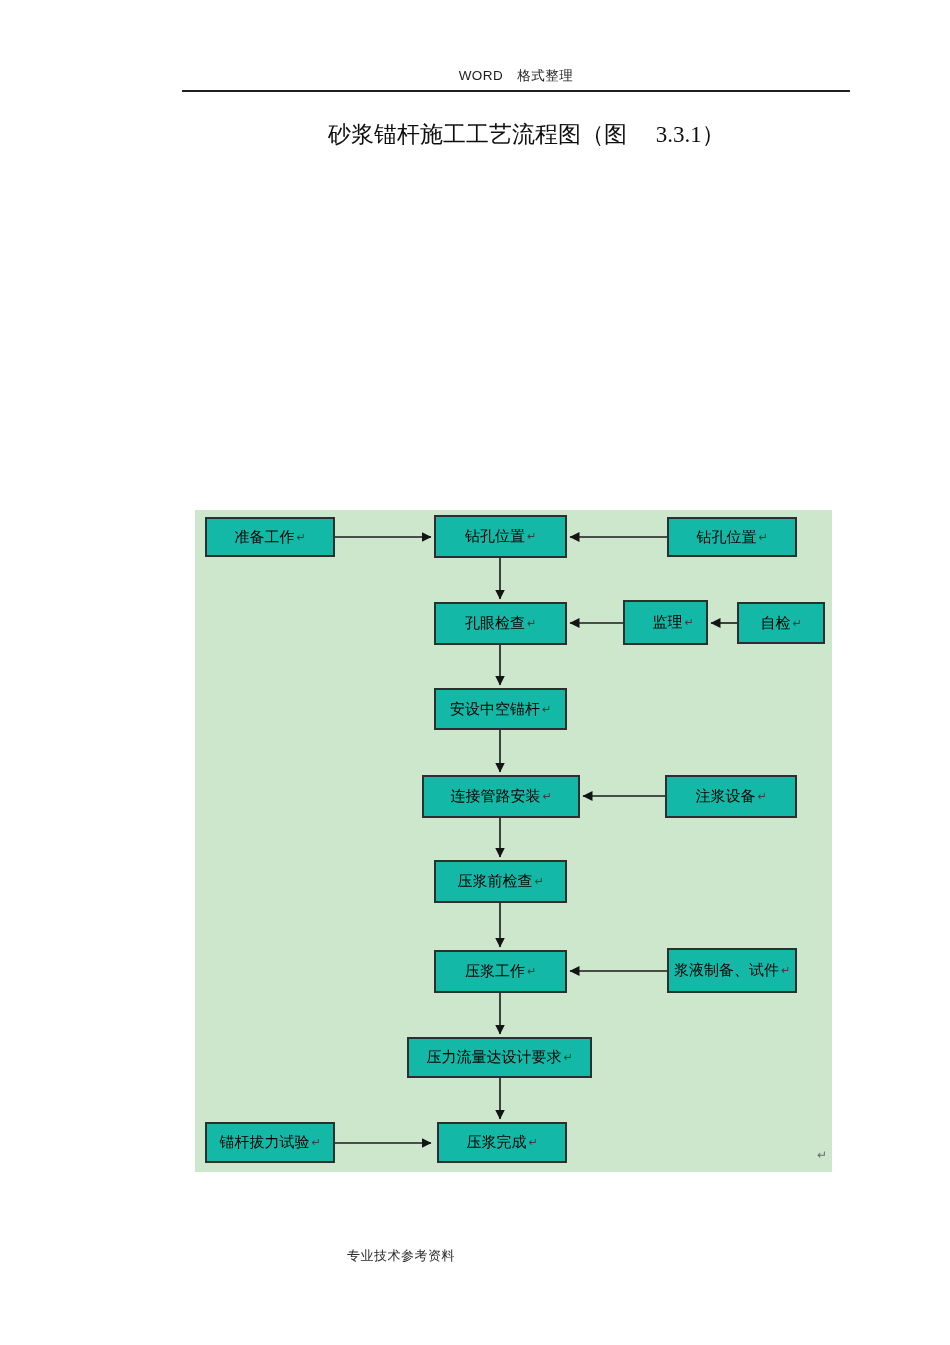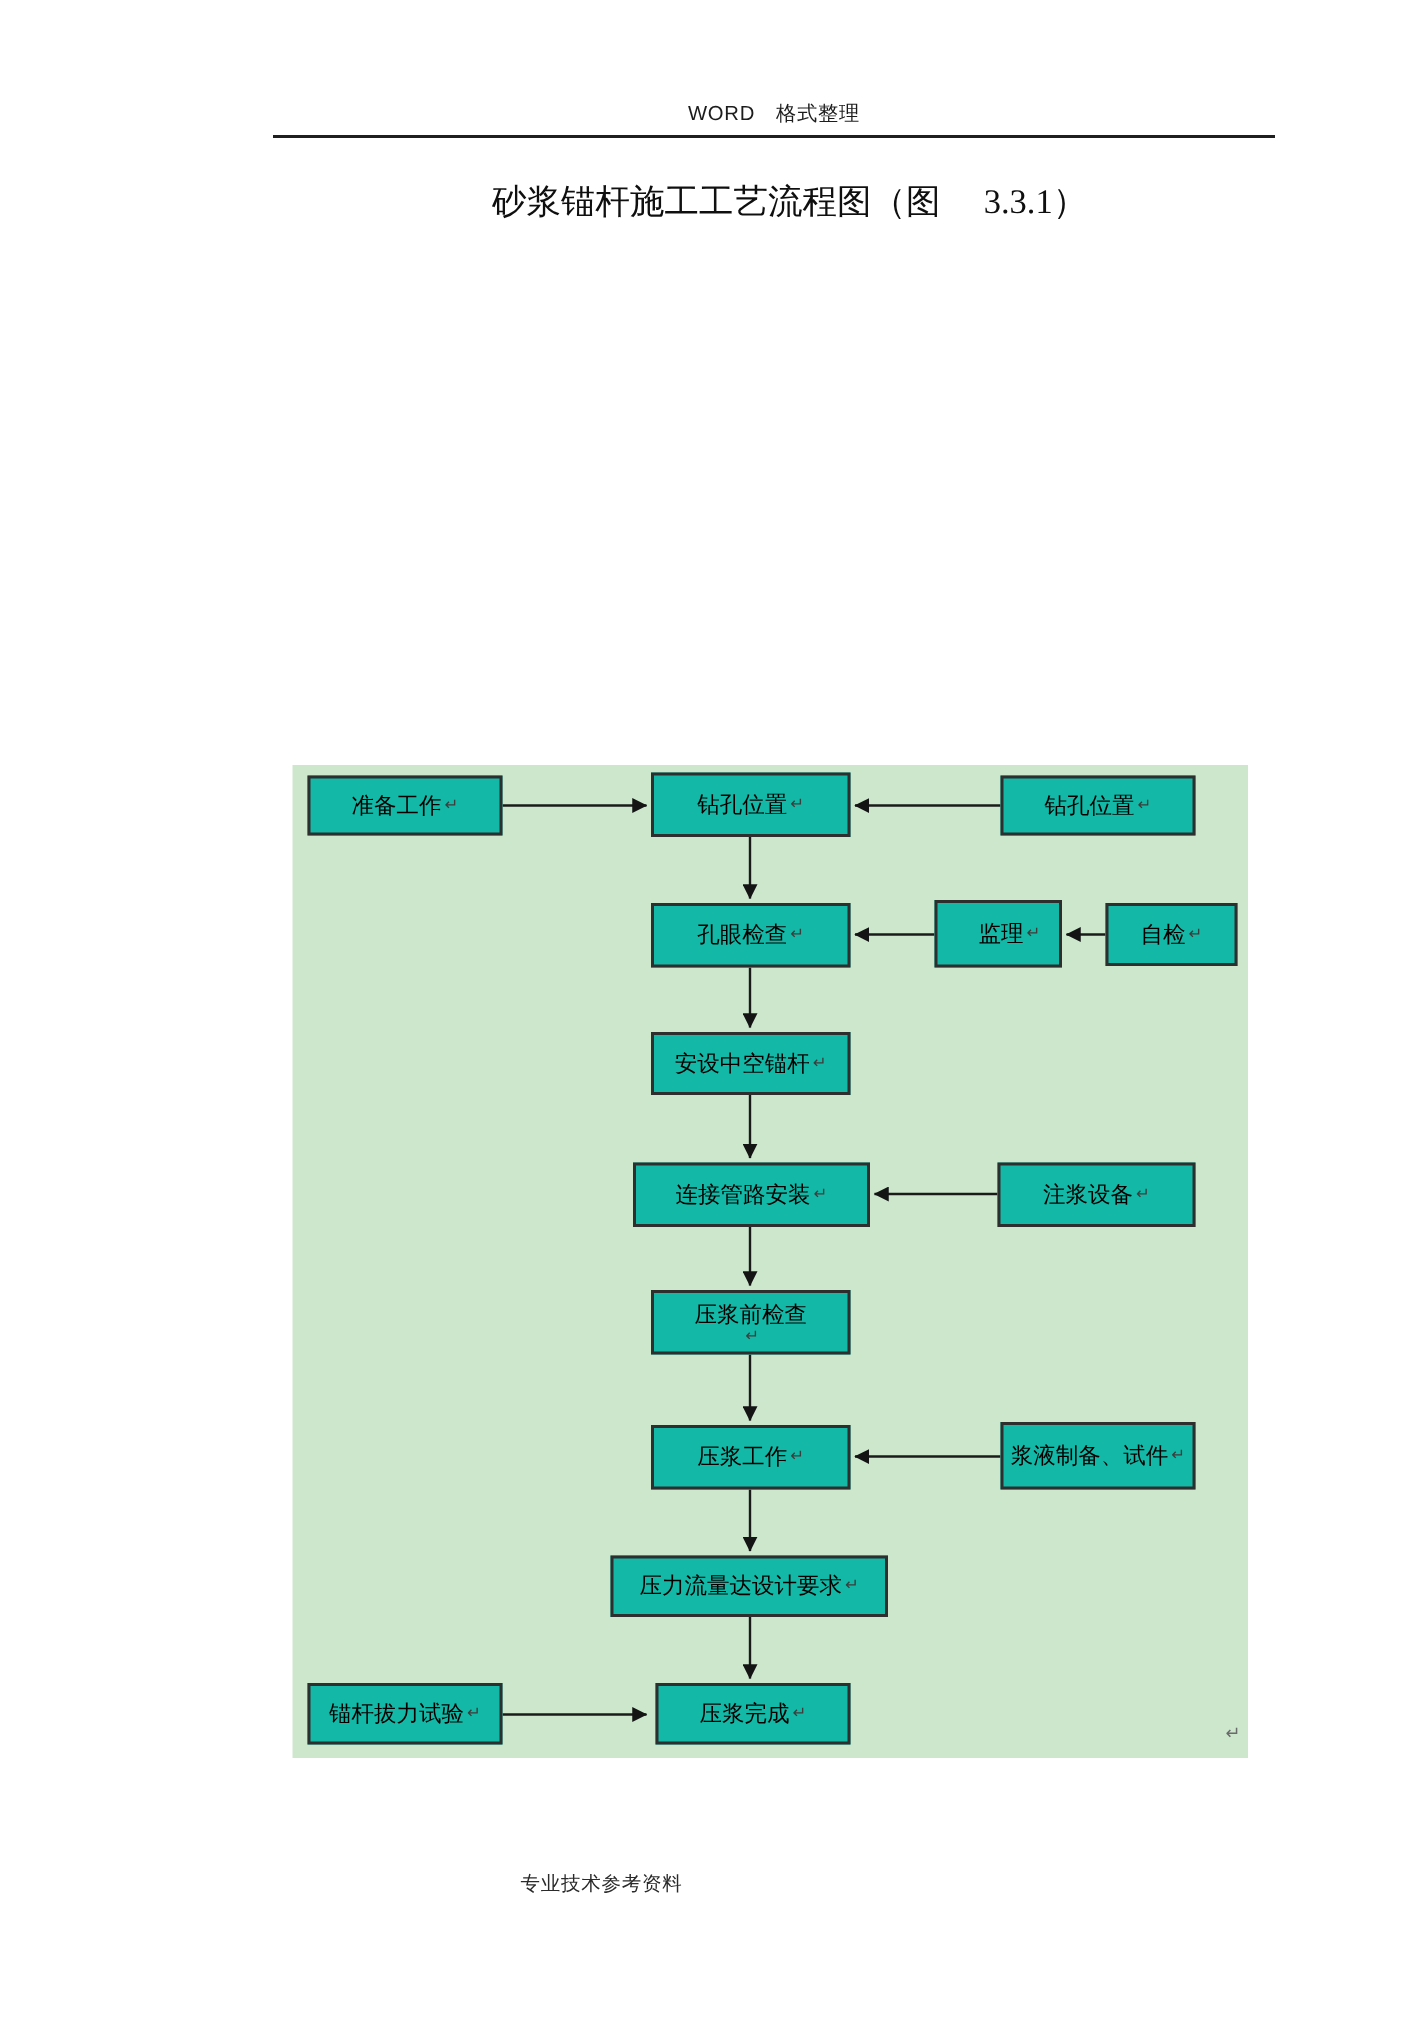--- a/index.html
+++ b/index.html
@@ -148,21 +148,21 @@
         <span class="ret">↵</span>
       </div>
     <div class="node" style="left:227px; top:265px; width:158px; height:43px;">
         <span>连接管路安装</span>
         <span class="ret">↵</span>
       </div>
     <div class="node" style="left:470px; top:265px; width:132px; height:43px;">
         <span>注浆设备</span>
         <span class="ret">↵</span>
       </div>
-    <div class="node" style="left:239px; top:350px; width:133px; height:43px;flex-direction:column;">
+    <div class="node" style="left:239px; top:350px; width:133px; height:43px;">
         <span>压浆前检查</span>
         <span class="ret">↵</span>
       </div>
     <div class="node" style="left:239px; top:440px; width:133px; height:43px;">
         <span>压浆工作</span>
         <span class="ret">↵</span>
       </div>
     <div class="node" style="left:472px; top:438px; width:130px; height:45px;">
         <span>浆液制备、试件</span>
         <span class="ret">↵</span>

